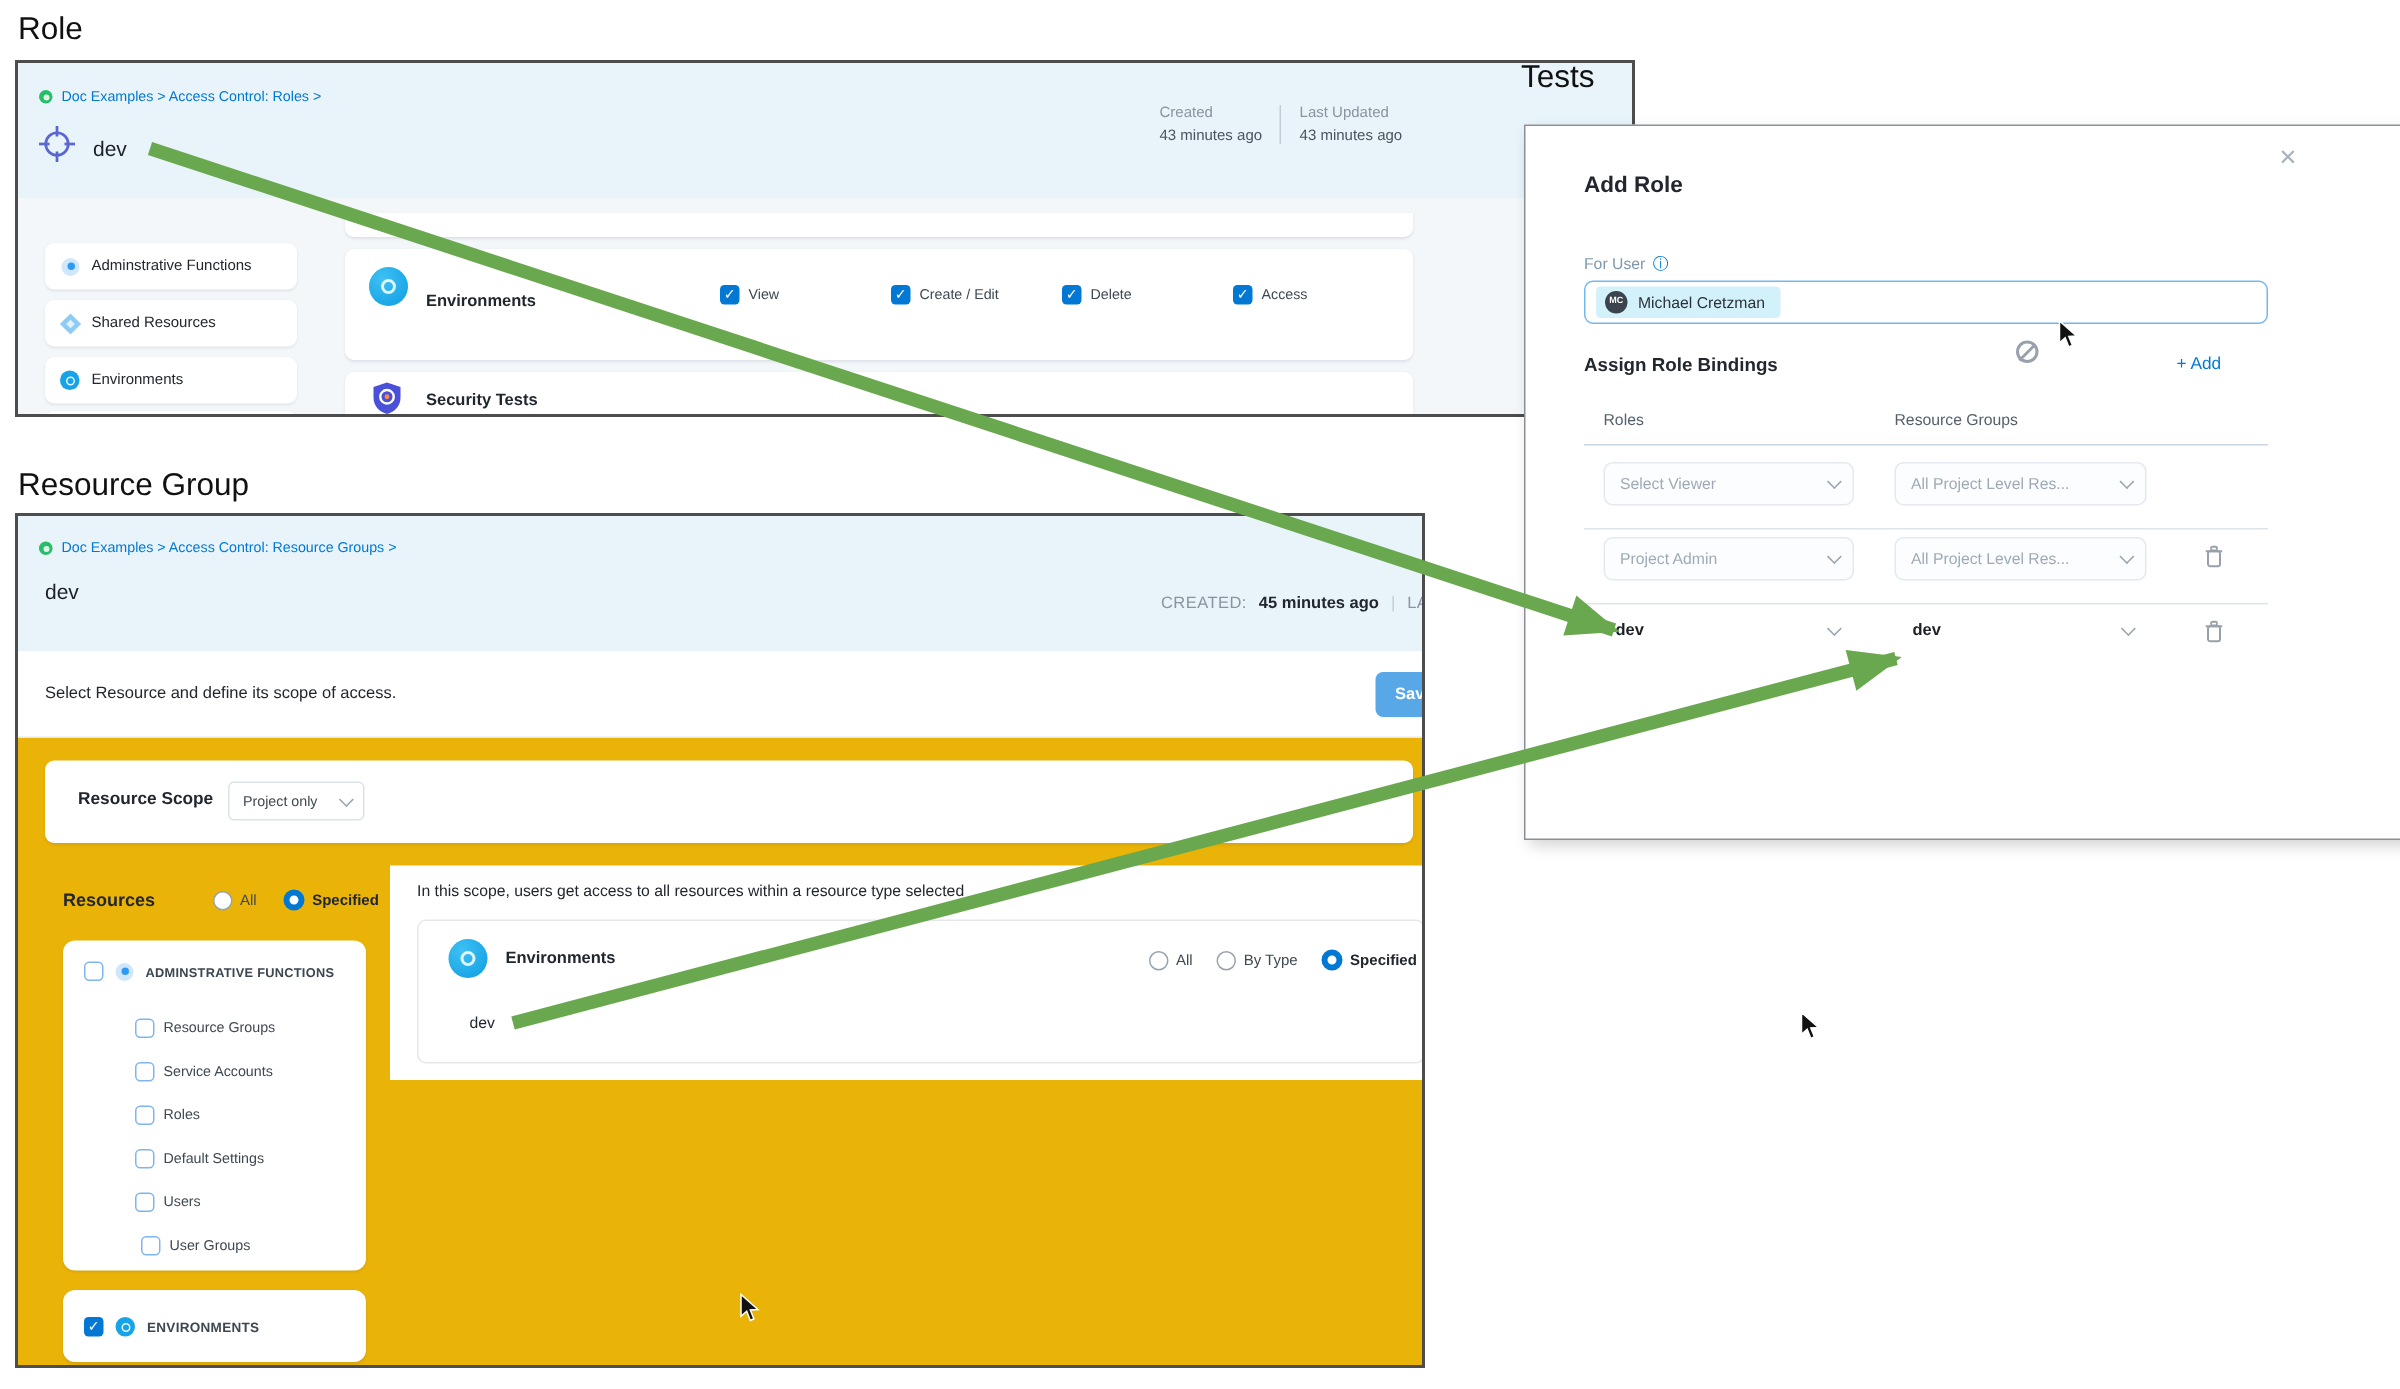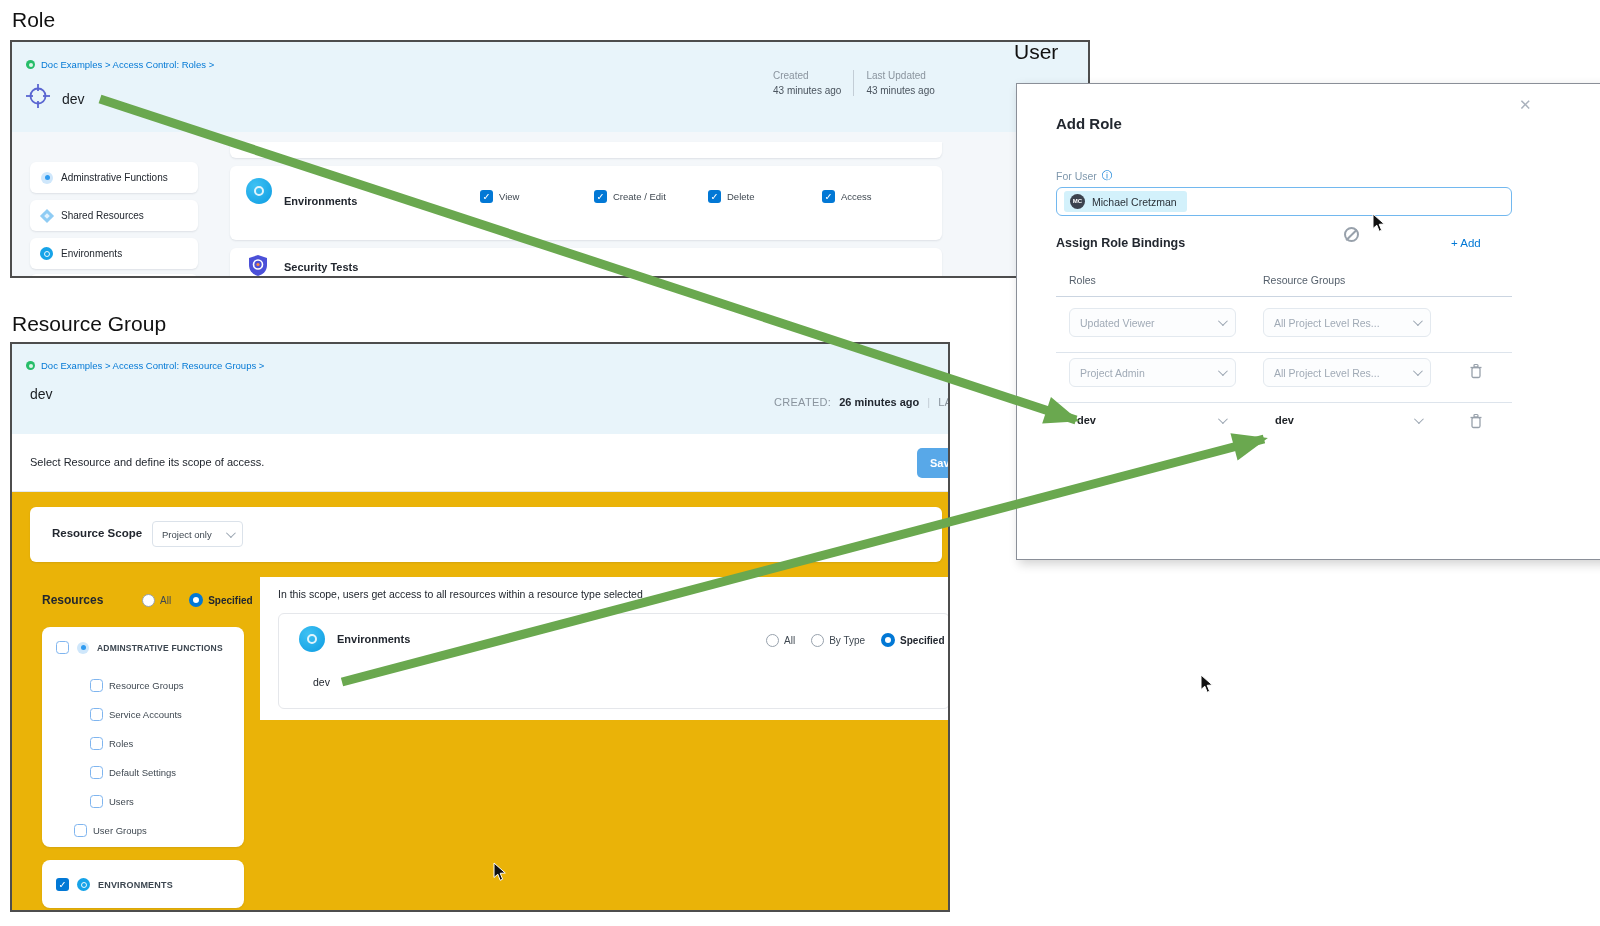--- a/index.html
+++ b/index.html
@@ -166,21 +166,21 @@
 
   <div class="panel" style="left:10px; top:342px; width:940px; height:570px; background:#eab308;">
     <div class="panel-hdr">
       <div class="breadcrumb" style="left:14px; top:16px;">
         <span class="bc-dot"></span>
         <span>Doc Examples &gt; Access Control: Resource Groups &gt;</span>
       </div>
       <div class="entity-name" style="left:18px; top:42px;">dev</div>
       <div class="meta-inline" style="left:762px; top:52px;">
         <span class="k">CREATED:</span>
-        <span class="v">26 minutes ago</span>
+        <span class="v">45 minutes ago</span>
         <span class="bar">|</span>
         <span class="k">LAST UPD</span>
       </div>
     </div>
 
     <div class="rg-subrow">
       <span style="position:absolute; left:18px; top:22px; font-size:11px; color:#22272f;">Select Resource and define its scope of access.</span>
       <span class="save-btn" style="left:905px; top:14px;">Save</span>
     </div>
 
@@ -223,21 +223,21 @@
         <span>Roles</span>
       </div>
       <div class="cbrow" style="left:48px; top:139px;">
         <span class="cb-off"></span>
         <span>Default Settings</span>
       </div>
       <div class="cbrow" style="left:48px; top:168px;">
         <span class="cb-off"></span>
         <span>Users</span>
       </div>
-      <div class="cbrow" style="left:32px; top:197px;">
+      <div class="cbrow" style="left:52px; top:197px;">
         <span class="cb-off"></span>
         <span>User Groups</span>
       </div>
     </div>
 
     <div class="card" style="left:30px; top:516px; width:202px; height:48px; border-radius:8px;">
       <div class="cbrow" style="left:14px; top:18px; gap:8px;">
         <span class="cb"></span>
         <span class="icon-envsm"></span>
         <span style="font-size:9px; font-weight:bold; letter-spacing:.2px; color:#3c4650;">ENVIRONMENTS</span>
@@ -261,21 +261,21 @@
           <span class="opt">
             <span class="radio sel"></span>
             <span style="font-weight:bold; color:#22272f;">Specified</span>
           </span>
         </div>
         <span style="position:absolute; left:34px; top:62px; font-size:10.5px; color:#22272f;">dev</span>
       </div>
     </div>
   </div>
 
-  <div class="section-title" style="left:1014px; top:40px;">User</div>
+  <div class="section-title" style="left:1014px; top:40px;">Tests</div>
 
   <div class="dialog" style="left:1016px; top:83px; width:606px; height:477px;">
     <span class="x-icon" style="left:502px; top:12px;"></span>
     <div style="position:absolute; left:39px; top:31px; font-size:15px; font-weight:bold; color:#22272f;">Add Role</div>
 
     <div style="position:absolute; left:39px; top:85px; font-size:10.5px; color:#7f98ad; display:flex; align-items:center; gap:5px;">
       <span>For User</span>
       <span class="info-icon">ⓘ</span>
     </div>
     <div style="position:absolute; left:39px; top:103px; width:456px; height:29px; border:1.5px solid #72b8ef; border-radius:6px; background:#fff;">
@@ -286,21 +286,21 @@
     </div>
 
     <div style="position:absolute; left:39px; top:152px; font-size:12.5px; font-weight:bold; color:#22272f;">Assign Role Bindings</div>
     <div style="position:absolute; left:434px; top:153px; font-size:11.5px; color:#0278d5;">+ Add</div>
 
     <div style="position:absolute; left:52px; top:190px; font-size:10.5px; color:#55606c;">Roles</div>
     <div style="position:absolute; left:246px; top:190px; font-size:10.5px; color:#55606c;">Resource Groups</div>
     <div class="hr" style="left:39px; top:212px; width:456px;"></div>
 
     <div class="sel-dd" style="left:52px; top:224px; width:167px;">
-      <span>Updated Viewer</span>
+      <span>Select Viewer</span>
       <span class="chev"></span>
     </div>
     <div class="sel-dd" style="left:246px; top:224px; width:168px;">
       <span>All Project Level Res...</span>
       <span class="chev"></span>
     </div>
     <div class="hr light" style="left:39px; top:268px; width:456px;"></div>
 
     <div class="sel-dd" style="left:52px; top:274px; width:167px;">
       <span>Project Admin</span>

